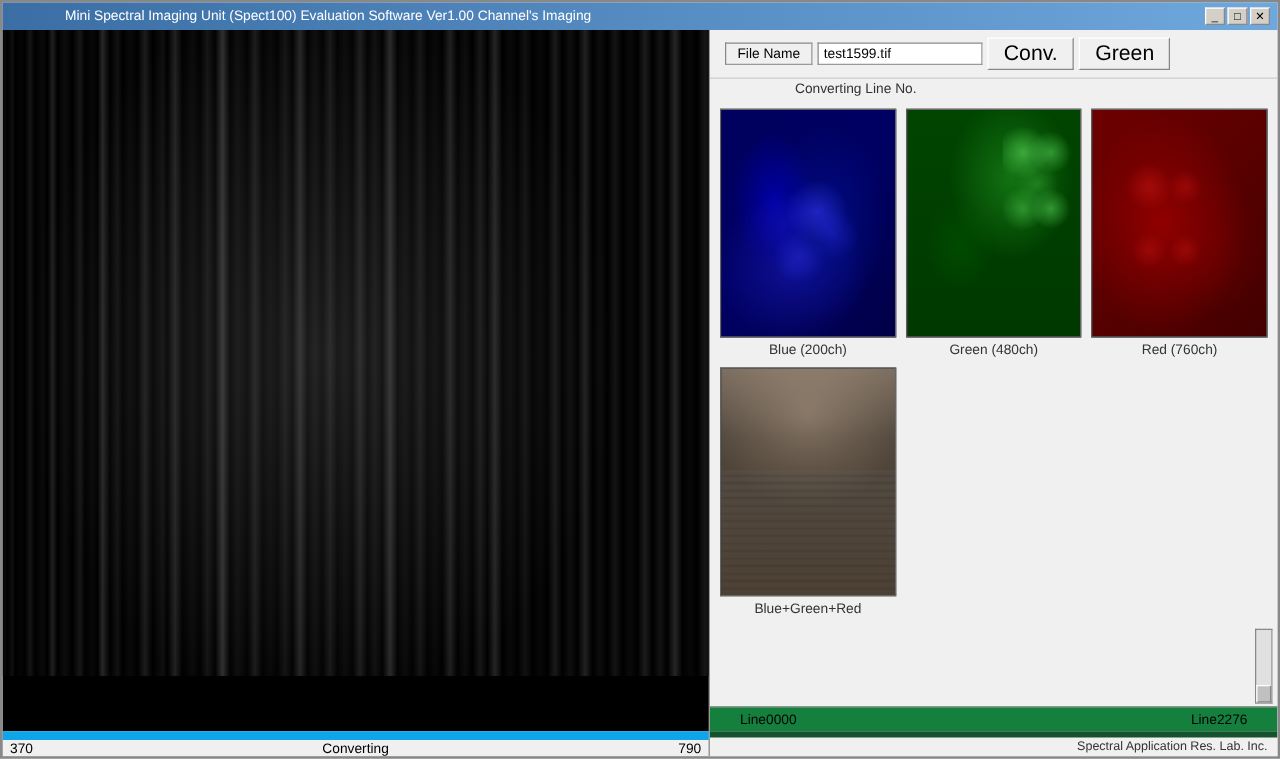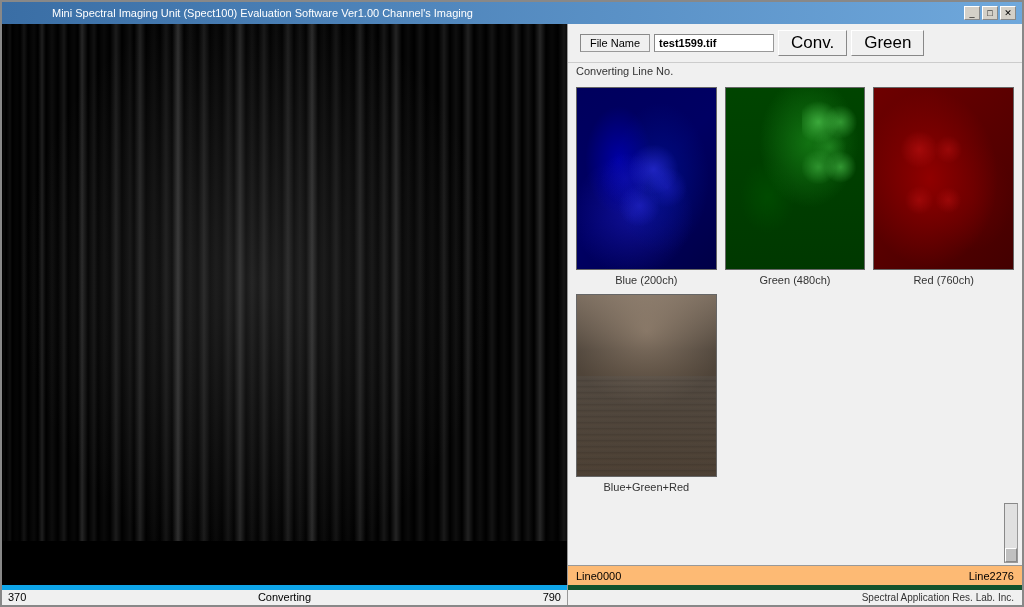--- a/index.html
+++ b/index.html
@@ -202,24 +202,24 @@
 
     .spectral-brighter {
       position: absolute;
       inset: 0;
       background: radial-gradient(ellipse 60% 80% at 45% 50%, rgba(180,180,180,0.15) 0%, transparent 70%);
     }
 
     .bottom-labels {
       background: #f0f0f0;
       display: flex;
-      align-items: flex-end;
+      align-items: center;
       justify-content: space-between;
       padding: 2px 6px;
-      border-top: 5px solid #0ea5e9;
+      border-top: 7px solid #0ea5e9;
       height: 20px;
       font-size: 11px;
       margin-top: 44px;
     }
 
     
     .right-panel {
       flex: 1;
       background: #f0f0f0;
       display: flex;
@@ -246,41 +246,41 @@
       text-align: center;
     }
 
     .file-name-input {
       border: 1px solid #999;
       border-top-color: #888;
       border-left-color: #888;
       background: white;
       padding: 2px 4px;
       font-size: 11px;
-      width: 120px;
-      font-weight: bold;
+      width: 132px;
     }
 
     .btn {
       background: #f0f0f0;
       border: 1px solid #999;
       border-top-color: #fff;
       border-left-color: #fff;
       border-right-color: #888;
       border-bottom-color: #888;
       padding: 2px 12px;
       font-size: 17px;
       cursor: pointer;
       min-width: 50px;
     }
 
     .status-bar {
-      padding: 2px 8px;
+      padding: 2px 20px;
       font-size: 11px;
       color: #333;
+      margin-left: 48px;
     }
 
     .thumbnails-area {
       flex: 1;
       display: grid;
       grid-template-columns: 1fr 1fr 1fr;
       grid-template-rows: 1fr 1fr;
       gap: 8px;
       padding: 8px;
       overflow: hidden;
@@ -439,24 +439,24 @@
       background: #c0c0c0;
       border: 1px solid #fff;
       border-bottom-color: #888;
       border-right-color: #888;
     }
 
     .bottom-info {
       display: flex;
       justify-content: space-between;
       align-items: center;
-      padding: 2px 8px;
+      padding: 2px 24px;
       border-top: 1px solid #999;
       font-size: 11px;
-      background: #fdba74;
+      background: #15803d;
       height: 20px;
     }
 
     .bottom-footer {
       background: #f0f0f0;
       border-top: 5px solid #14532d;
       display: flex;
       justify-content: flex-end;
       align-items: center;
       padding: 2px 8px;

